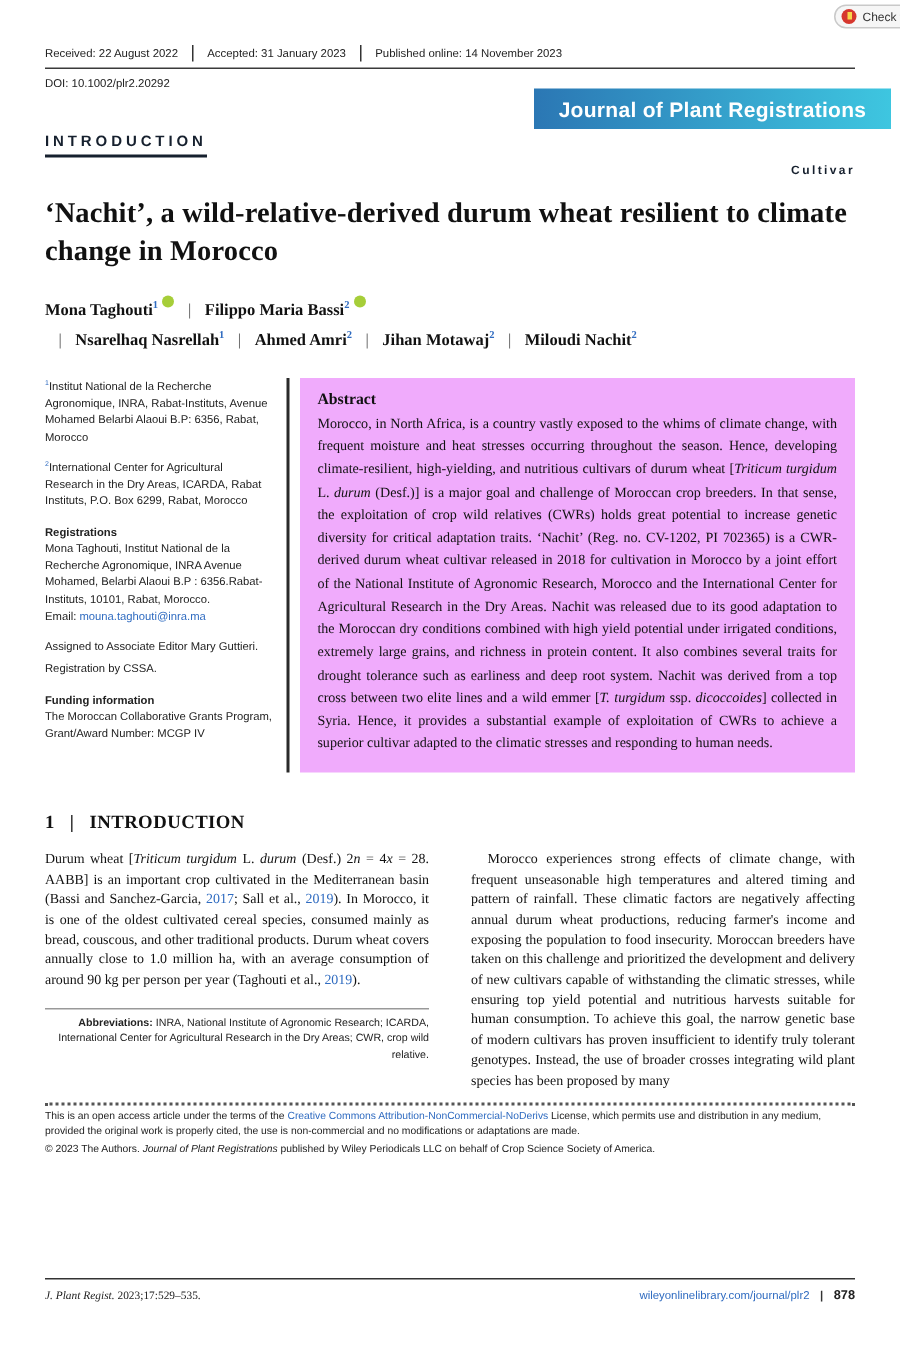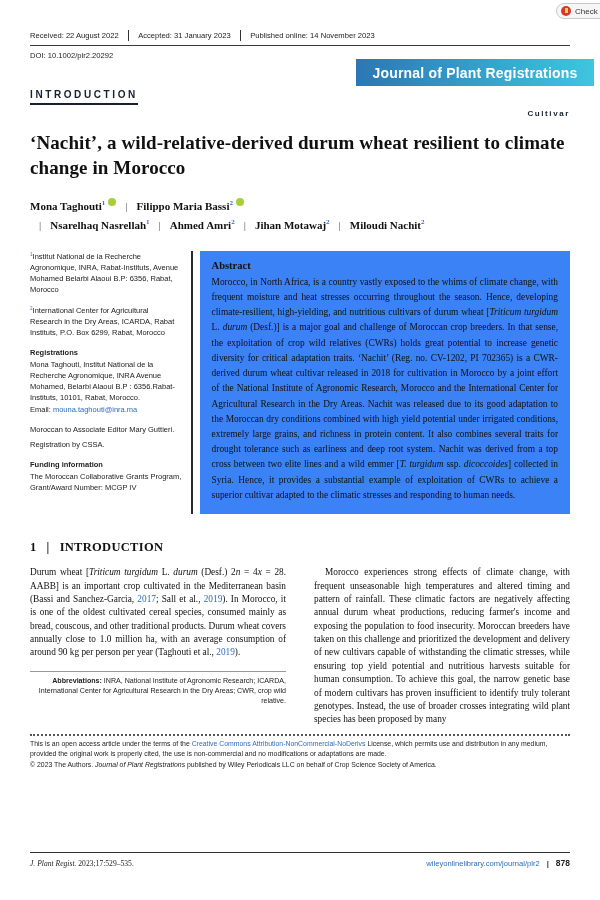--- a/index.html
+++ b/index.html
@@ -94,21 +94,21 @@
   .sidebar{
     width:152px;flex:0 0 auto;
     font-family:"Liberation Sans", sans-serif;
     font-size:7.5px;line-height:1.5;color:#222;
   }
   .sidebar .block{margin-bottom:9px;}
   .sidebar .hd{font-weight:bold;}
   .vdivider{width:1.6px;background:#2a2a2a;margin:0 7px 0 9px;flex:0 0 auto;}
   .abstract-box{
     flex:1 1 auto;
-    background:#3b82f6;
+    background:#f0abfc;
     padding:9px 12px 11px 12px;
   }
   .abstract-box .hd{
     font-weight:bold;font-size:10.5px;margin-bottom:4px;color:#111;
   }
   .abstract-body{
     font-size:9.4px;line-height:1.62;text-align:justify;color:#111;
   }
   
   .section-heading{
@@ -193,21 +193,21 @@
   <div class="main-grid">
     <div class="sidebar">
       <div class="block"><span class="seg-sup">1</span><span>Institut National de la Recherche Agronomique, INRA, Rabat-Instituts, Avenue Mohamed Belarbi Alaoui B.P: 6356, Rabat, Morocco</span></div>
       <div class="block"><span class="seg-sup">2</span><span>International Center for Agricultural Research in the Dry Areas, ICARDA, Rabat Instituts, P.O. Box 6299, Rabat, Morocco</span></div>
       <div class="block">
         <div class="hd">Registrations</div>
         <div>Mona Taghouti, Institut National de la Recherche Agronomique, INRA Avenue Mohamed, Belarbi Alaoui B.P : 6356.Rabat-Instituts, 10101, Rabat, Morocco.</div>
         <div><span>Email: </span><span class="seg-link">mouna.taghouti@inra.ma</span></div>
       </div>
       <div class="block">
-        <div>Moroccan to Associate Editor Mary Guttieri.</div>
+        <div>Assigned to Associate Editor Mary Guttieri.</div>
         <div style="margin-top:4px;">Registration by CSSA.</div>
       </div>
       <div class="block">
         <div class="hd">Funding information</div>
         <div>The Moroccan Collaborative Grants Program, Grant/Award Number: MCGP IV</div>
       </div>
     </div>
     <div class="vdivider"></div>
     <div class="abstract-box">
       <div class="hd">Abstract</div>

